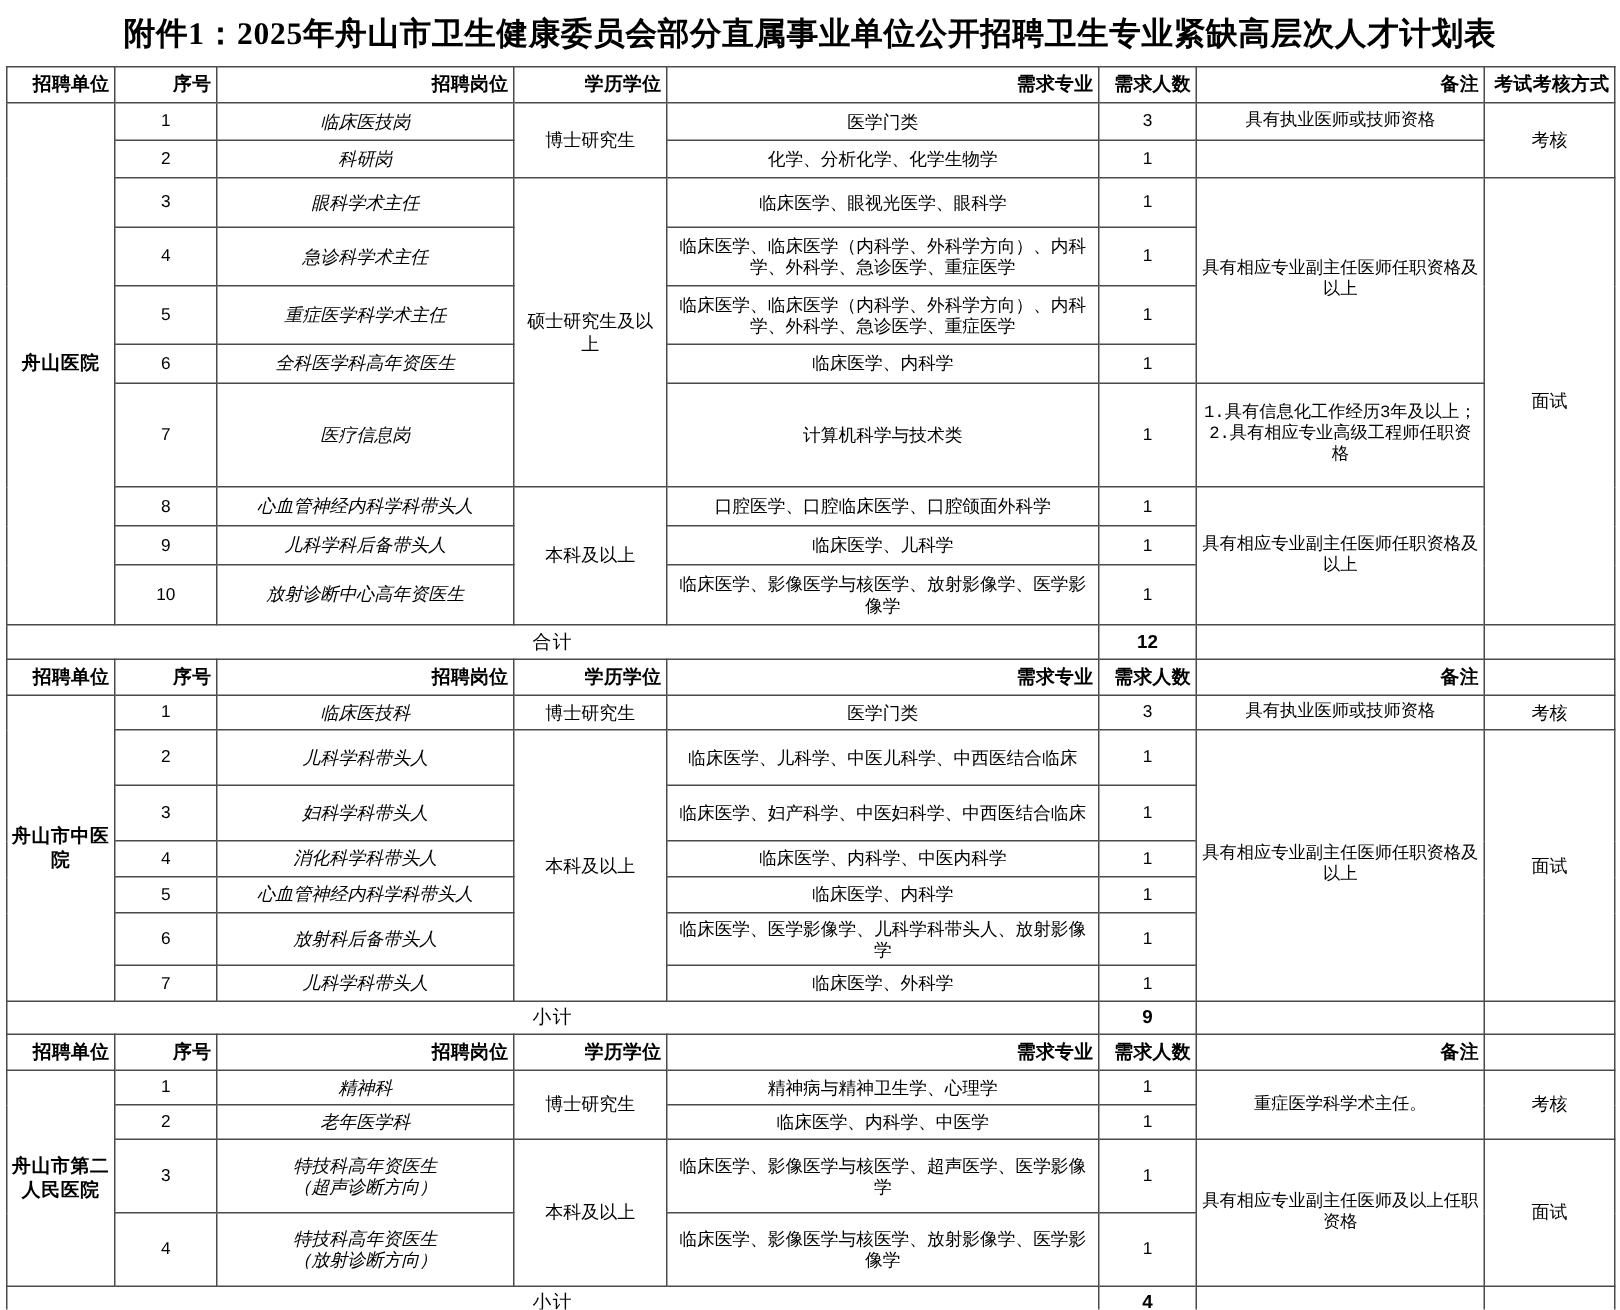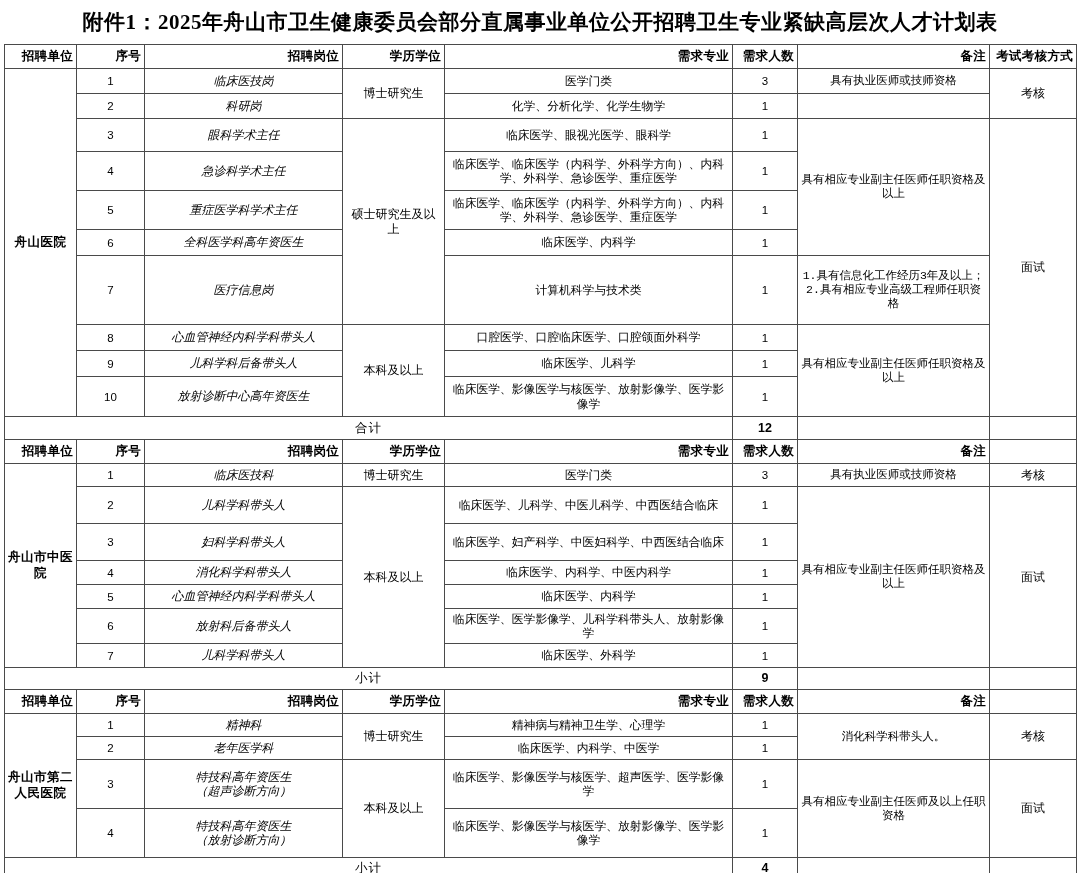--- a/index.html
+++ b/index.html
@@ -286,21 +286,21 @@
         <td class="blank-hdr"></td>
       </tr>
 
       <tr>
         <td class="unit" rowspan="4">舟山市第二人民医院</td>
         <td class="seq" style="height:20px">1</td>
         <td class="post">精神科</td>
         <td class="edu" rowspan="2">博士研究生</td>
         <td class="major left">精神病与精神卫生学、心理学</td>
         <td class="num">1</td>
-        <td class="note left-mid" rowspan="2">消化科学科带头人。</td>
+        <td class="note left-mid" rowspan="2">重症医学科学术主任。</td>
         <td class="method" rowspan="2">考核</td>
       </tr>
 
       <tr>
         <td class="seq" style="height:20px">2</td>
         <td class="post">老年医学科</td>
         <td class="major left">临床医学、内科学、中医学</td>
         <td class="num">1</td>
       </tr>
 

